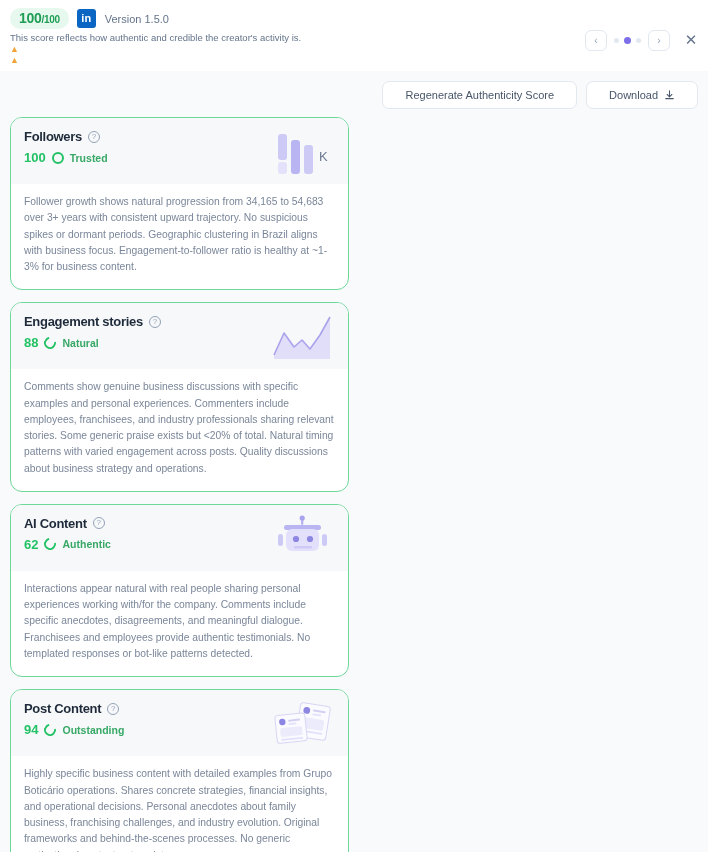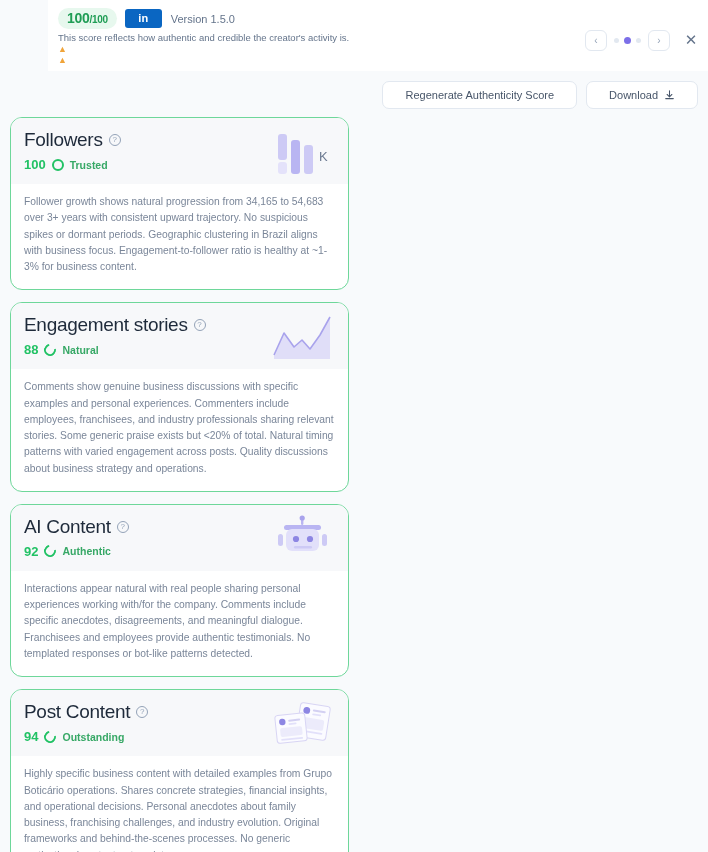--- a/index.html
+++ b/index.html
@@ -5,30 +5,30 @@
   * { box-sizing: border-box; margin: 0; padding: 0; }
   html, body {
     width: 708px; height: 852px;
     background: #f8fafc;
     font-family: "Liberation Sans", sans-serif;
     color: #334155;
     overflow: hidden;
   }
 
   
-  .header { padding: 8px 10px 6px 10px; background: #ffffff; position: relative; margin-left: 48px; }
+  .header { padding: 8px 10px 6px 10px; background: #ffffff; position: relative; }
   .hdr-top { display: flex; align-items: center; gap: 8px; }
   .score-pill {
     background: #e7f8ee; color: #1f9d55; border-radius: 11px;
     padding: 2px 9px 3px 9px; font-size: 14px; font-weight: 700;
     letter-spacing: -0.3px; white-space: nowrap;
   }
   .score-pill .denom { font-size: 10px; font-weight: 700; }
   .li-badge {
-    width: 37px; height: 19px; background: #0a66c2; border-radius: 3px;
+    width: 19px; height: 19px; background: #0a66c2; border-radius: 3px;
     color: #fff; font-size: 11px; font-weight: 700; line-height: 19px;
     text-align: center; font-family: "Liberation Sans", sans-serif;
   }
   .app-title { font-size: 17px; font-weight: 700; color: #1e2a3a; letter-spacing: -0.4px; }
   .app-version { font-size: 11px; color: #64748b; margin-left: 1px; }
   .sub-line { font-size: 9.5px; color: #64748b; margin-top: 3px; }
   .warn-line { font-size: 9.5px; color: #7c8596; margin-top: 2px; display: flex; align-items: center; gap: 4px; }
   .warn-ico { color: #f0a43a; font-size: 9px; line-height: 1; }
 
   
@@ -57,21 +57,21 @@
   
   .grid { padding: 0 10px; display: flex; flex-wrap: wrap; gap: 12px; }
   .card {
     width: 339px; background: #fff; border: 1.2px solid #6ed79a;
     border-radius: 12px; overflow: hidden;
   }
   .card-head {
     background: #f7f8fa; padding: 11px 13px 10px 13px; position: relative; min-height: 66px;
   }
   .card-title-row { display: flex; align-items: center; gap: 6px; }
-  .card-title { font-size: 19px; font-weight: 400; color: #1e2a3a; letter-spacing: -0.3px; }
+  .card-title { font-size: 13px; font-weight: 700; color: #1e2a3a; letter-spacing: -0.3px; }
   .help-ico {
     width: 12px; height: 12px; border: 1.1px solid #94a3b8; border-radius: 50%;
     color: #94a3b8; font-size: 8px; line-height: 10px; text-align: center; cursor: pointer;
   }
   .card-score-row { display: flex; align-items: center; gap: 6px; margin-top: 6px; }
   .card-score { font-size: 13px; font-weight: 700; color: #22c265; }
   .ring { width: 12px; height: 12px; border: 2.4px solid #22c265; border-radius: 50%; }
   .ring.gap { border-top-color: transparent; transform: rotate(35deg); }
   .card-label { font-size: 10.5px; color: #37a866; font-weight: 600; }
   .card-ico { position: absolute; right: 12px; top: 10px; width: 66px; height: 48px; }
@@ -168,21 +168,21 @@
     <div class="card-body">Comments show genuine business discussions with specific examples and personal experiences. Commenters include employees, franchisees, and industry professionals sharing relevant stories. Some generic praise exists but &lt;20% of total. Natural timing patterns with varied engagement across posts. Quality discussions about business strategy and operations.</div>
   </div>
 
   <div class="card">
     <div class="card-head">
       <div class="card-title-row">
         <span class="card-title">AI Content</span>
         <span class="help-ico">?</span>
       </div>
       <div class="card-score-row">
-        <span class="card-score">92</span>
+        <span class="card-score">62</span>
         <span class="ring gap"></span>
         <span class="card-label">Authentic</span>
       </div>
       <div class="card-ico">
         <svg width="66" height="48" viewBox="0 0 66 48">
           <rect x="31" y="3" width="2.4" height="7" rx="1.2" fill="#b9b5f2"></rect>
           <circle cx="32.2" cy="3" r="2.6" fill="#a9a3ec"></circle>
           <rect x="14" y="10" width="37" height="5" rx="2.5" fill="#b9b5f2"></rect>
           <rect x="16" y="14" width="33" height="22" rx="6" fill="#e2e0fa"></rect>
           <rect x="8" y="19" width="5" height="12" rx="2.5" fill="#cdcaf5"></rect>

